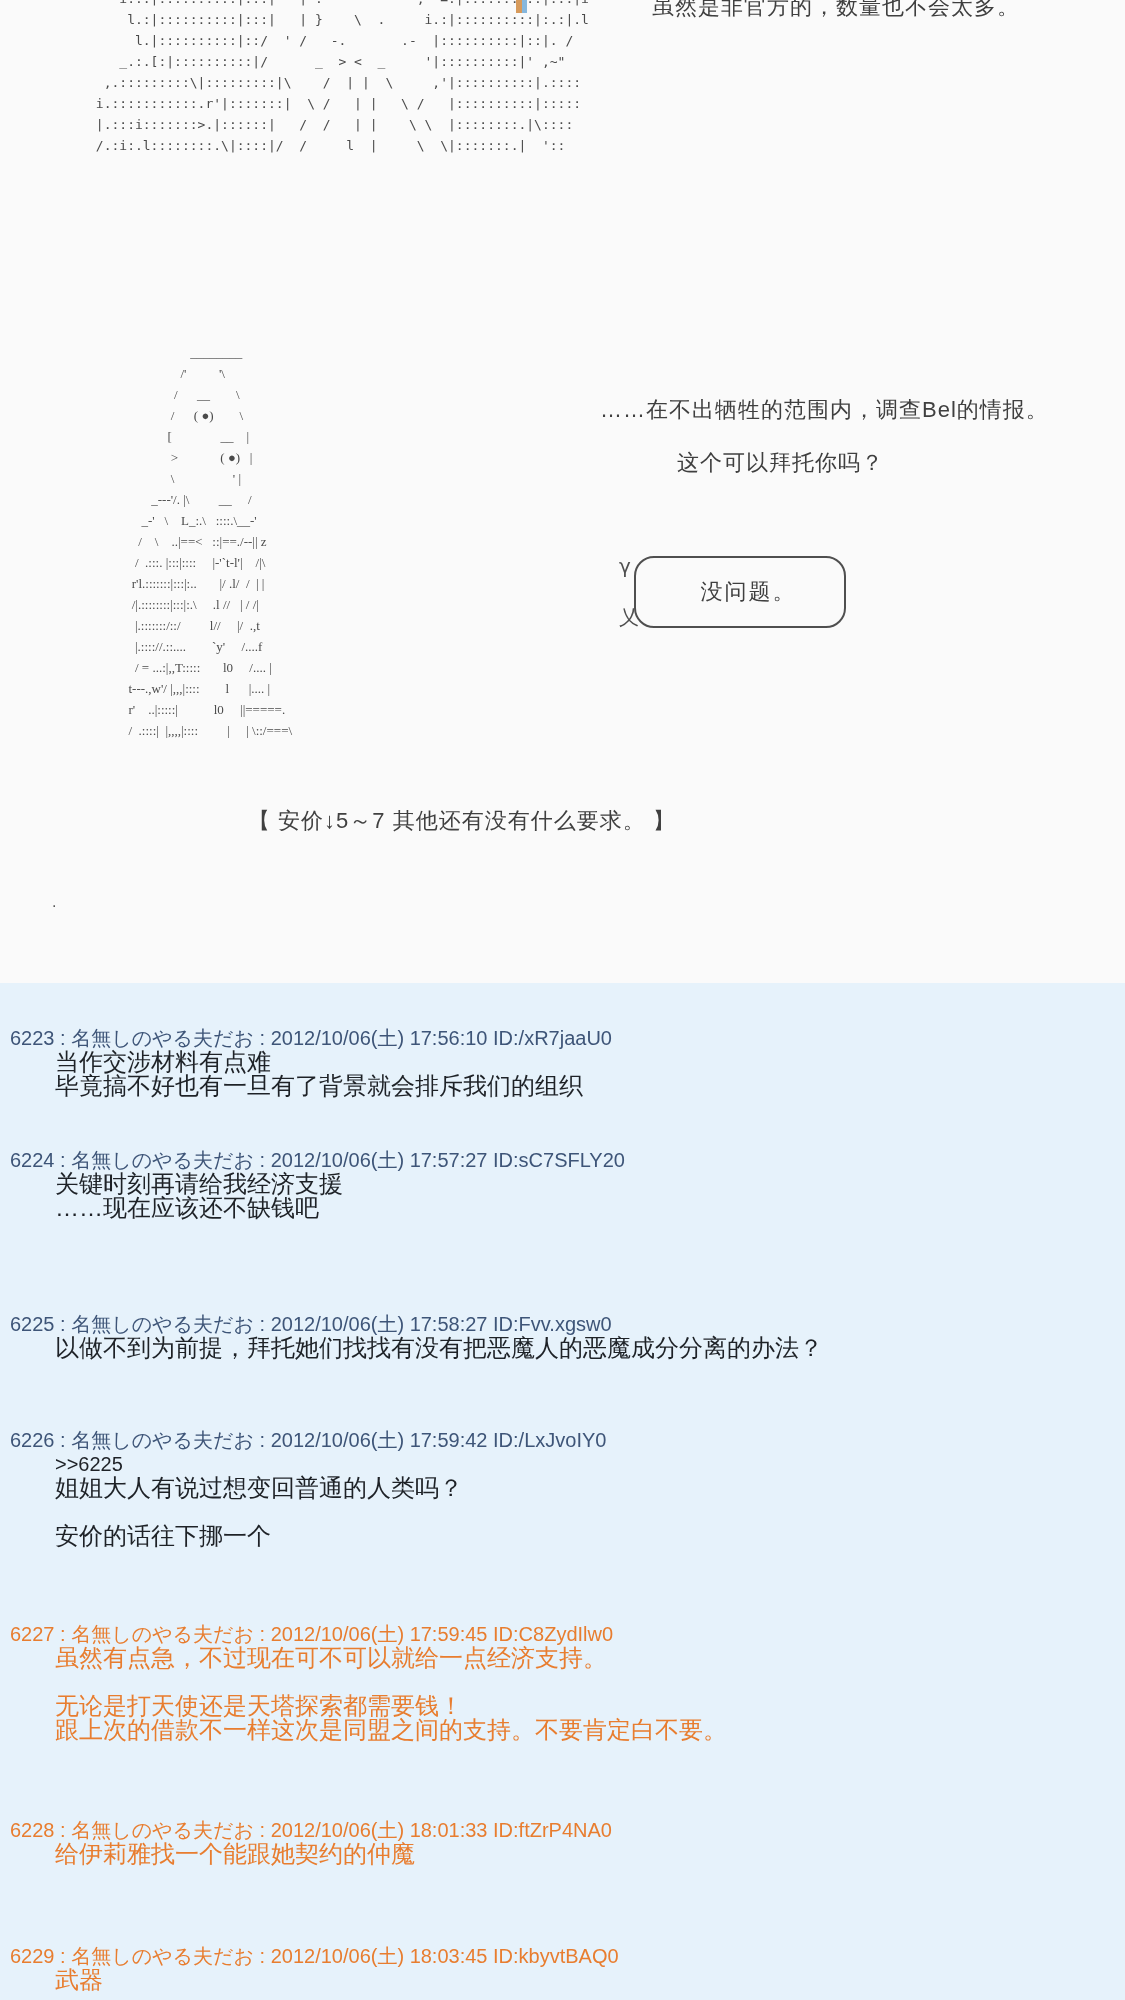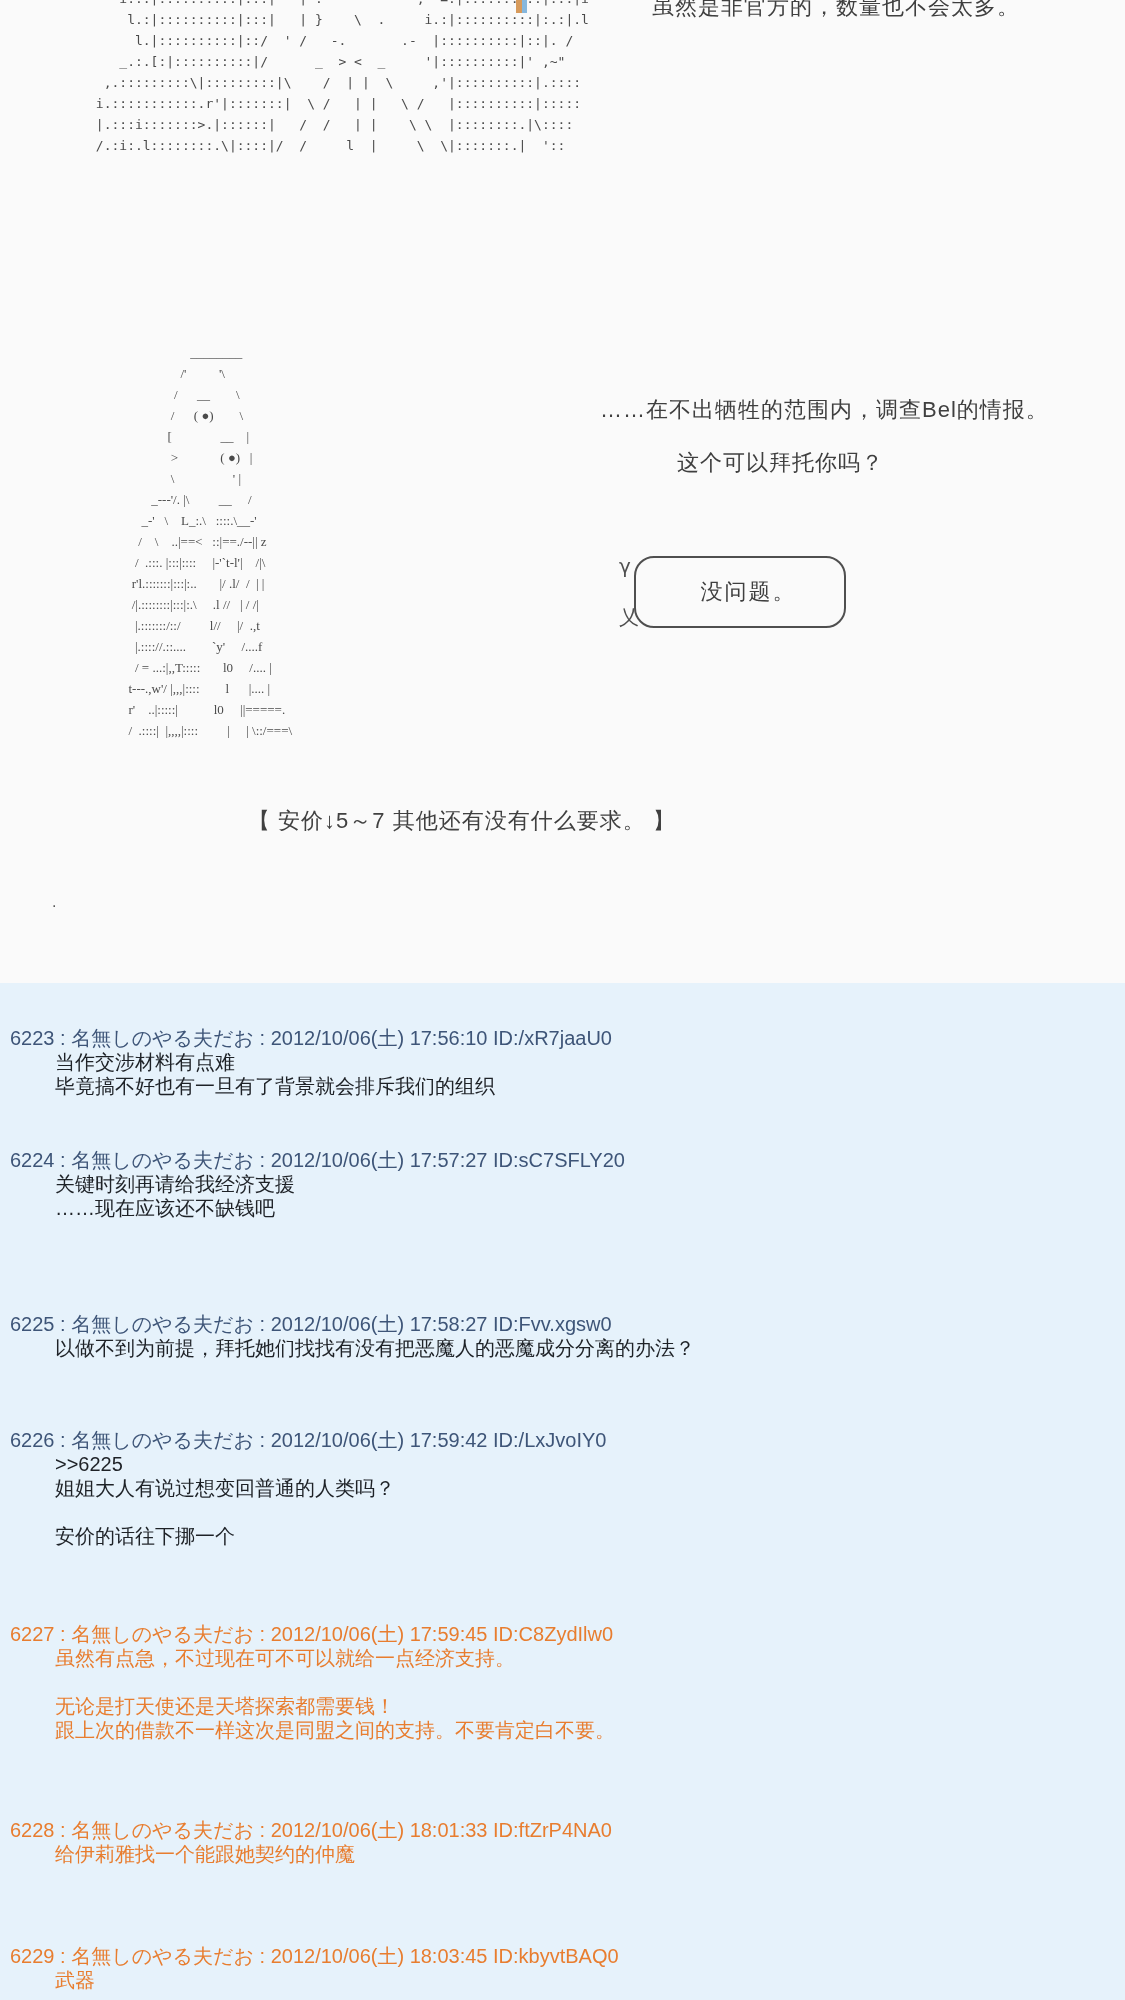--- a/index.html
+++ b/index.html
@@ -88,21 +88,21 @@
   .post--navy .post-header { color: #3e5578; }
   .post--navy .post-body, .post--navy .reply-ref { color: #1e2227; }
   .post--orange .post-header,
   .post--orange .post-body,
   .post--orange .reply-ref { color: #e87d2f; }
   .post-header { white-space: nowrap; }
   .post-body {
     margin: 0;
     padding-left: 45px;
     font-family: "Liberation Sans", sans-serif;
-    font-size: 20px;
+    font-size: 24px;
     line-height: 24px;
     white-space: pre;
   }
   .reply-line { padding-left: 45px; }
 </style>
 </head>
 <body>
 
 <div class="white-section">
 

